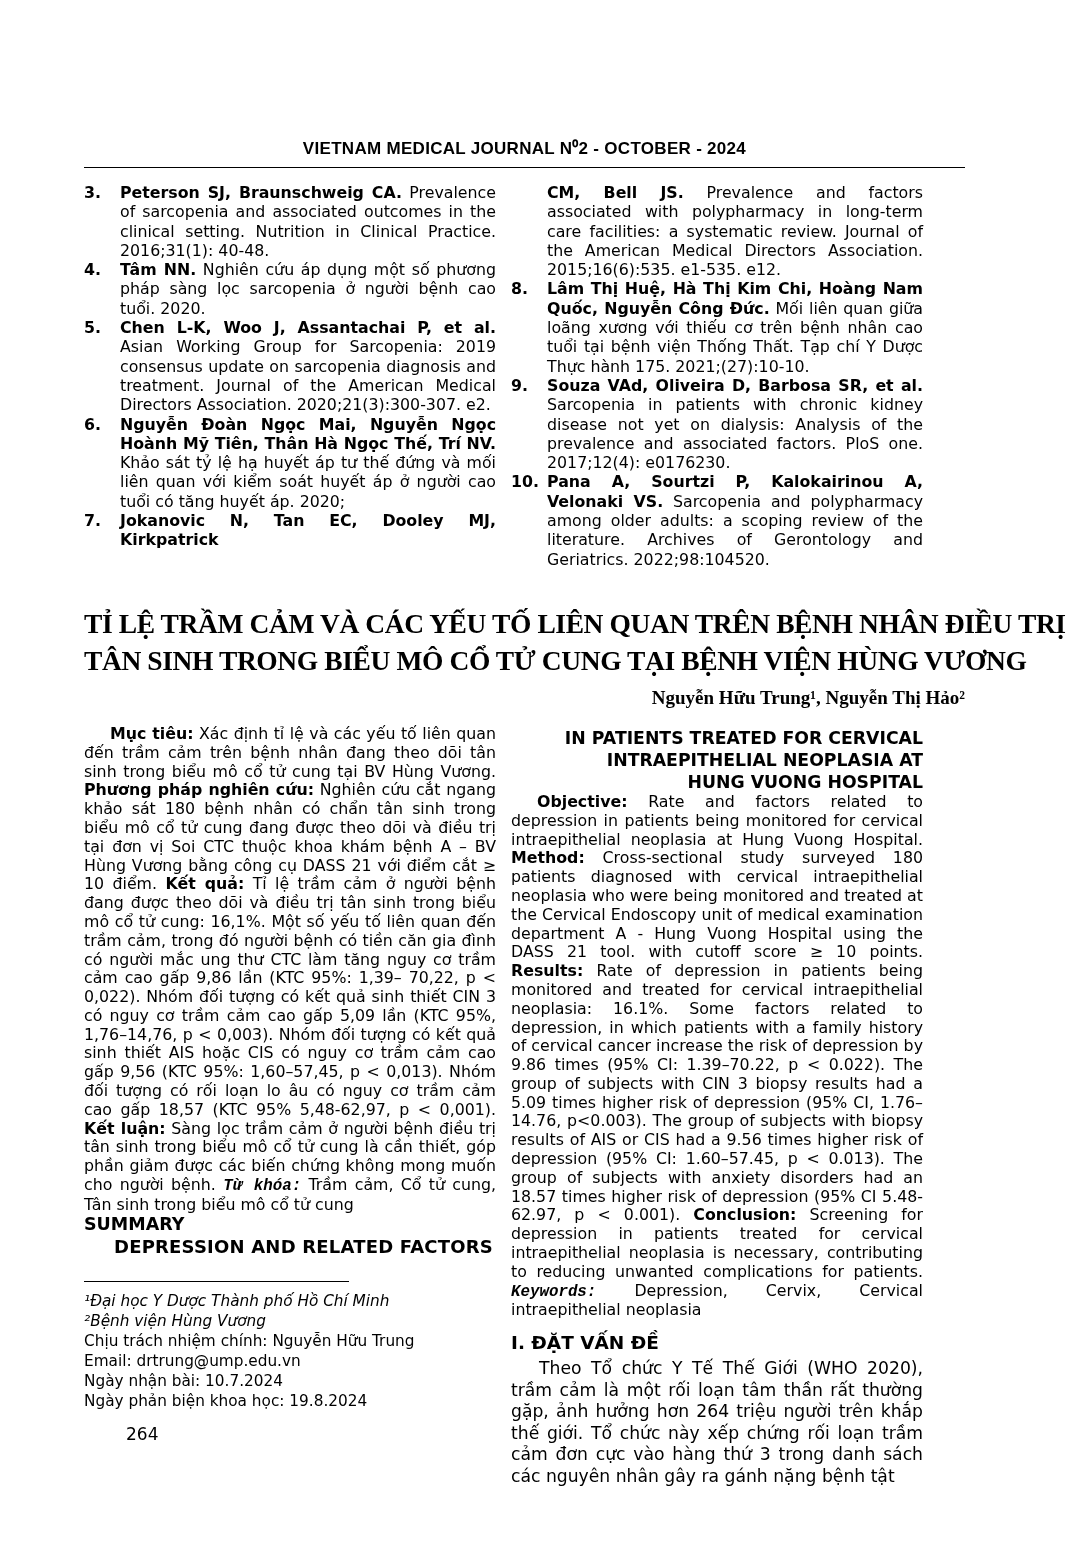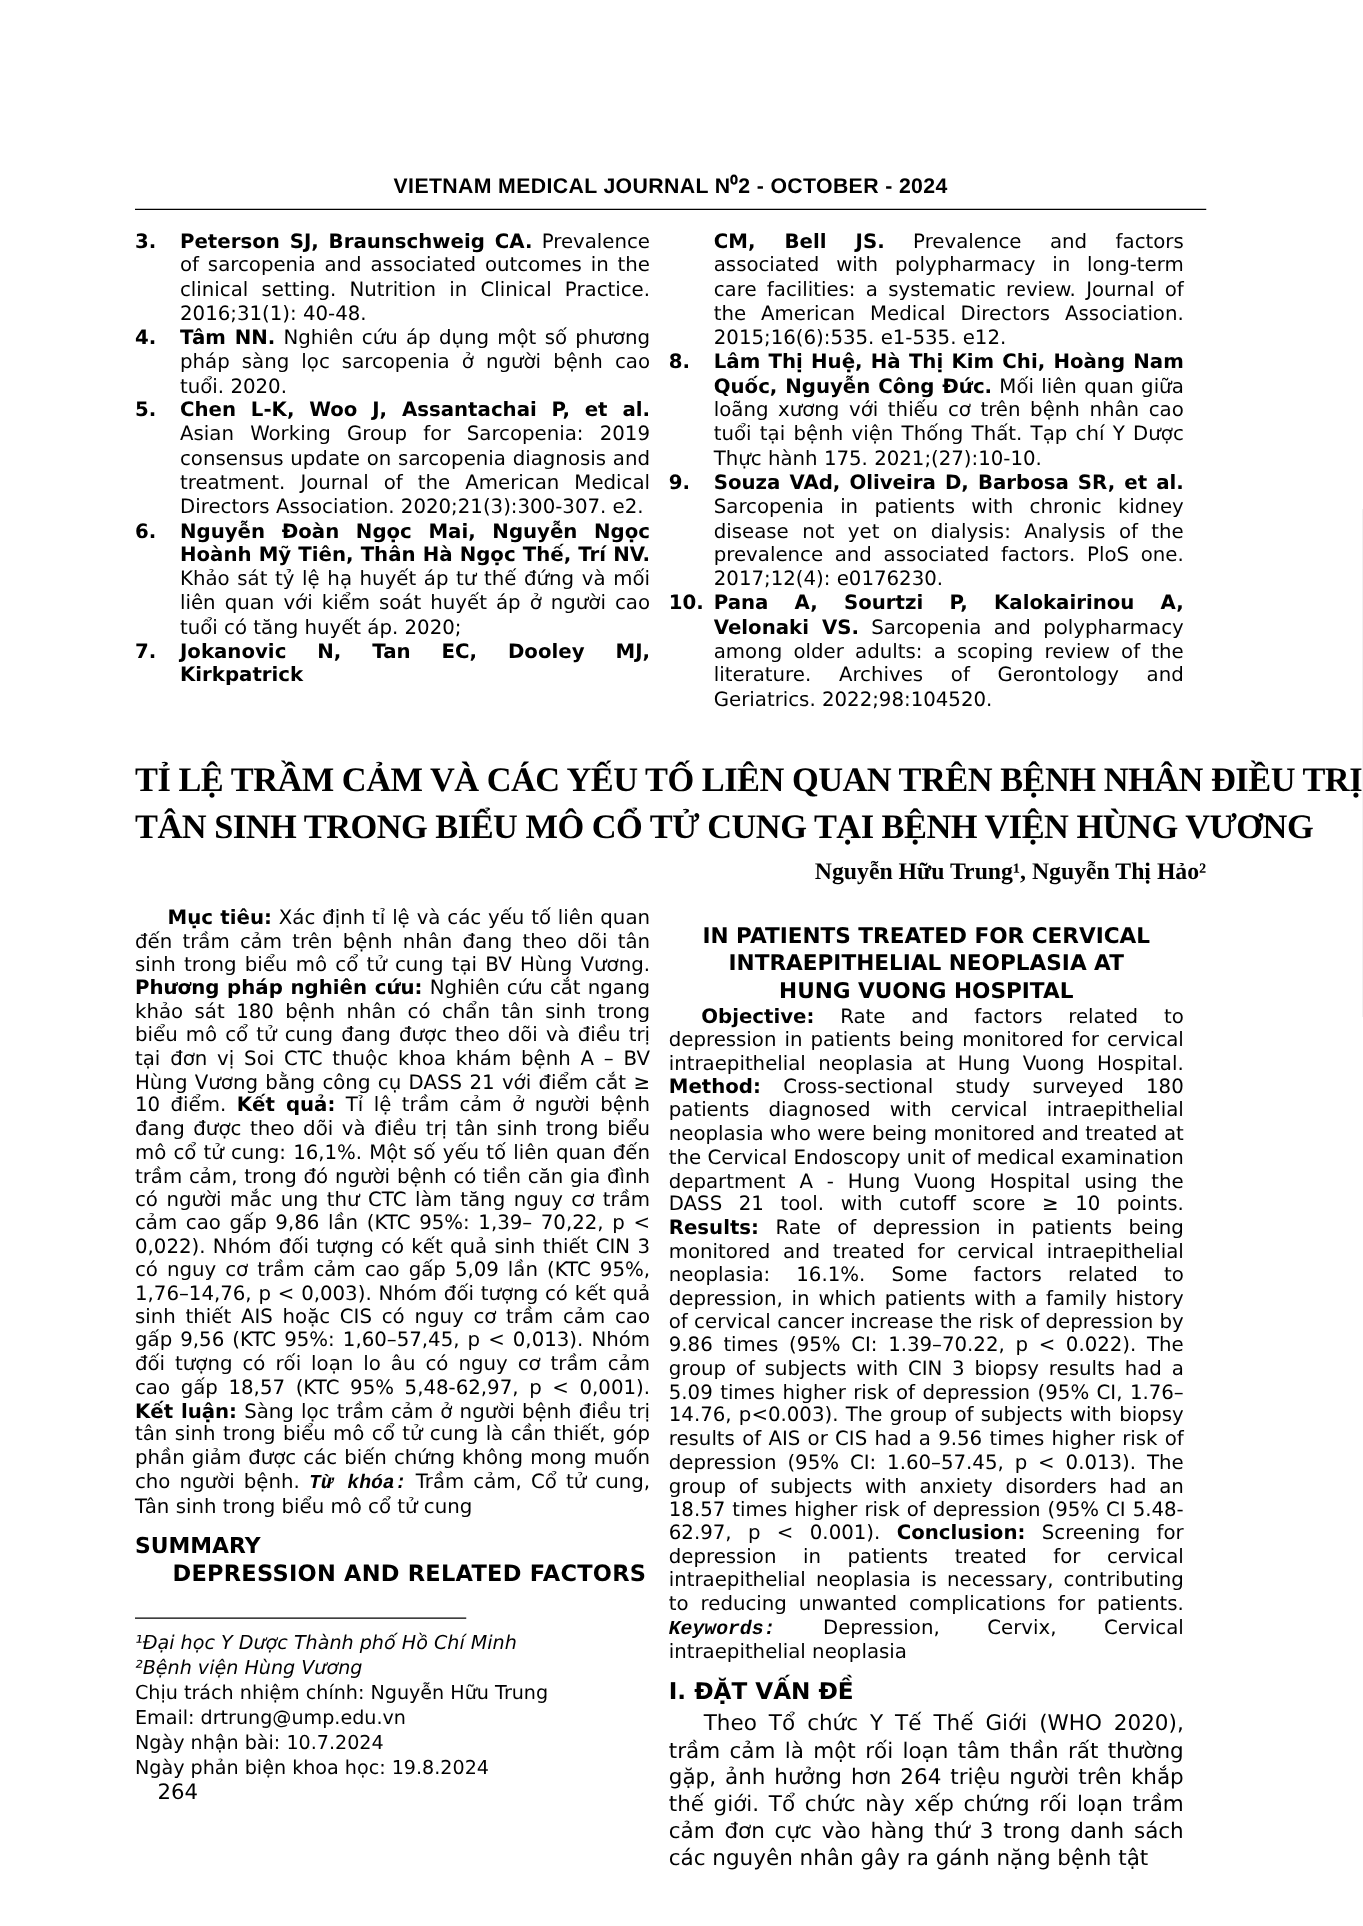--- a/index.html
+++ b/index.html
@@ -5,21 +5,21 @@
   html,body{margin:0;padding:0;background:#e8e8e8;}
   .page{
     position:relative;
     width:1090px;height:1541px;
     background:#ffffff;
     margin:0 auto;
     font-family:"DejaVu Sans",sans-serif;
     color:#000;
     overflow:hidden;
   }
-  .content{padding:136px 125px 0 108px;}
+  .content{padding:136px 125px 0 84px;}
   .journal-header{
     text-align:center;
     font-family:"Liberation Sans",sans-serif;
     font-weight:700;
     font-size:17px;
     letter-spacing:.3px;
   }
   .header-rule{border:none;border-top:1.6px solid #000;margin:8px 0 0 0;}
   .two-col{display:flex;gap:15px;}
   .col{width:412px;}
@@ -42,25 +42,25 @@
   .authors{
     margin-top:8px;
     text-align:right;
     font-family:"Liberation Serif",serif;
     font-weight:700;
     font-size:19px;
   }
   .body-cols{margin-top:16px;font-size:15.8px;line-height:18.8px;}
   .tomtat-heading{font-weight:700;font-size:17.5px;margin:4px 0 3px 0;}
   .abstract{text-align:justify;text-indent:26px;}
-  .summary-heading{font-weight:700;font-size:17.5px;margin-top:13px;}
+  .summary-heading{font-weight:700;font-size:17.5px;}
   .summary-sub{font-weight:700;font-size:18px;margin-top:5px;padding-left:30px;letter-spacing:.2px;}
   .footnote{margin-top:24px;font-size:15.3px;line-height:20px;}
   .footnote-rule{border:none;border-top:1px solid #000;width:265px;margin:0 0 9px 0;}
-  .en-title{font-weight:700;font-size:17.3px;line-height:22px;text-align:center;margin-top:13px;}
+  .en-title{font-weight:700;font-size:17.3px;line-height:22px;text-align:right;margin-top:2px;}
   .section-heading{font-weight:700;font-size:18.5px;margin:14px 0 5px 0;}
   .intro-par{text-align:justify;text-indent:28px;font-size:17.2px;line-height:21.5px;}
   .page-number{position:absolute;left:126px;top:1424px;font-size:17px;}
 </style>
 </head>
 <body>
 
 <div class="page">
   <div class="content">
 

